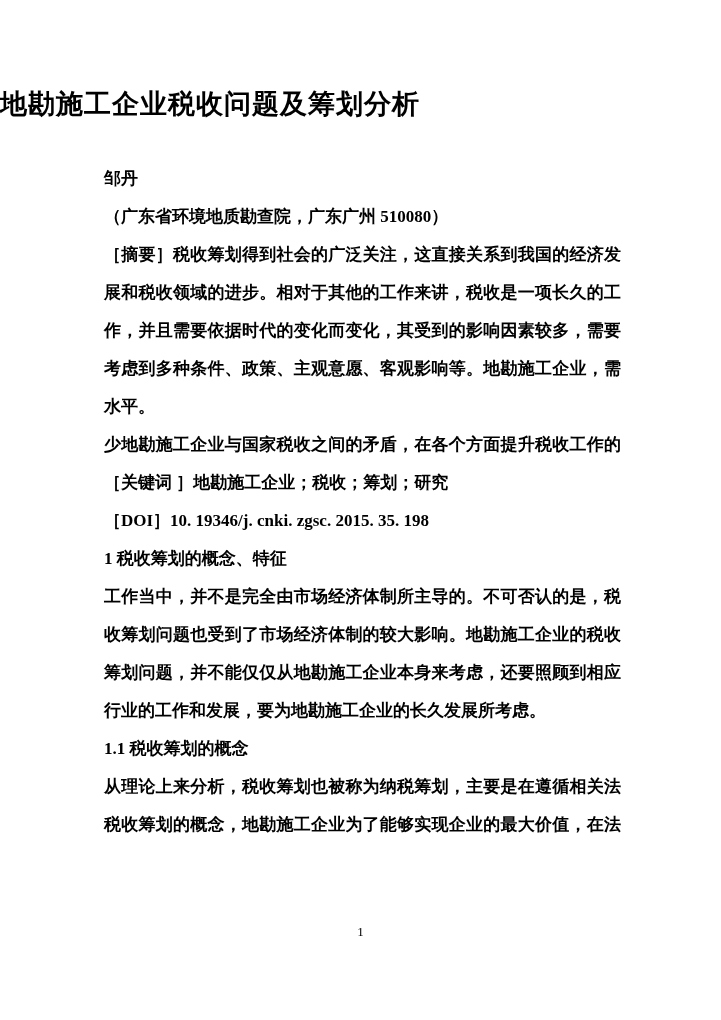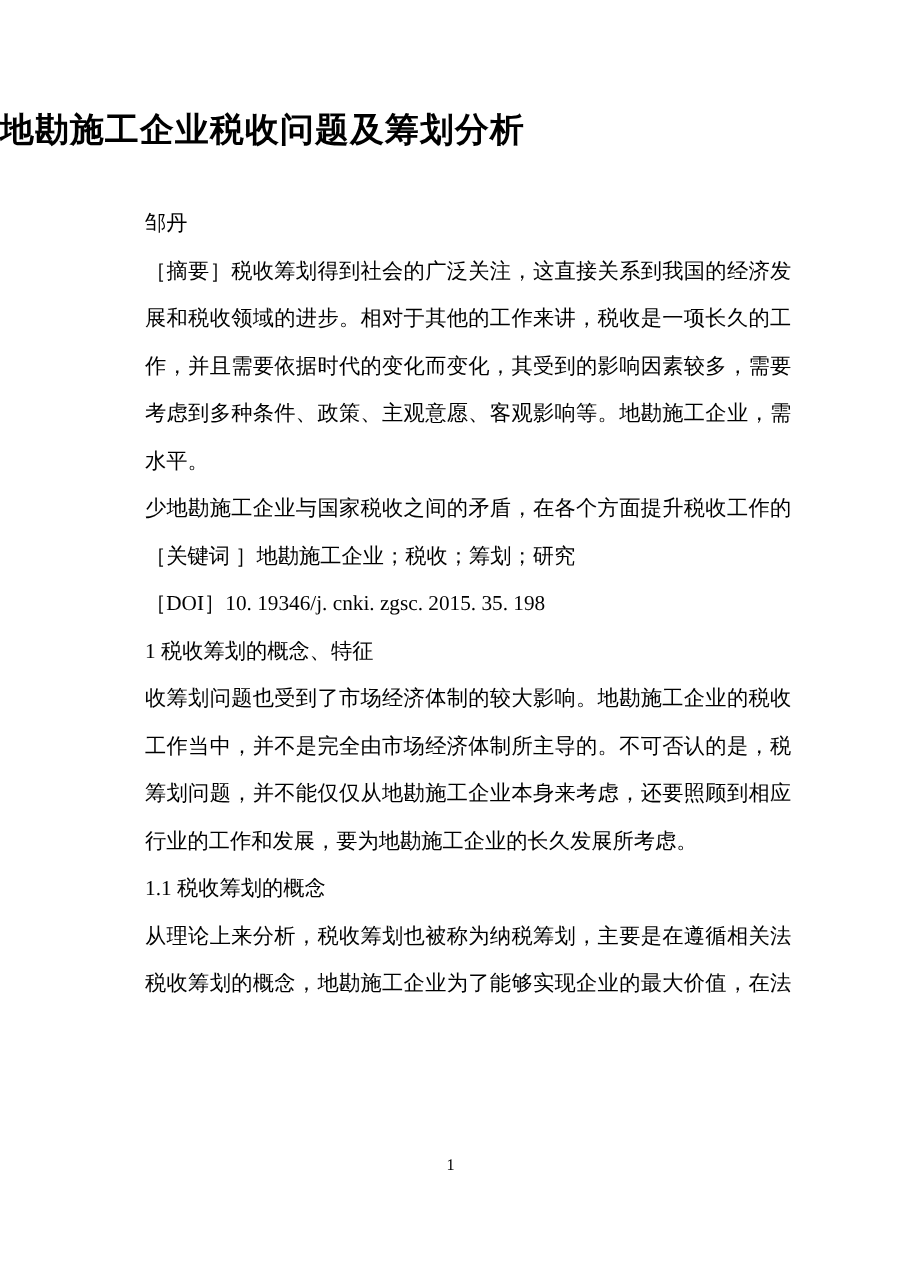--- a/index.html
+++ b/index.html
@@ -23,22 +23,23 @@
     width: 100%;
     text-align: left;
     font-size: 27px;
     font-weight: 700;
     letter-spacing: 1px;
     white-space: nowrap;
   }
   .lines {
     position: absolute;
     top: 160px;
-    left: 116px;
+    left: 104px;
     width: 517px;
+    font-weight: bold;
   }
   .line {
     height: 38px;
     line-height: 38px;
     font-size: 17px;
     white-space: nowrap;
     overflow: visible;
   }
   .line.justify {
     white-space: normal;
@@ -56,31 +57,32 @@
   }
 </style>
 </head>
 <body>
 
 <div class="page">
   <div class="doc-title">地勘施工企业税收问题及筹划分析</div>
 
   <div class="lines" id="doc-lines">
       <div class="line">邹丹</div>
+      <div class="line">（广东省环境地质勘查院，广东广州 510080）</div>
       <div class="line justify">［摘要］税收筹划得到社会的广泛关注，这直接关系到我国的经济发</div>
       <div class="line justify">展和税收领域的进步。相对于其他的工作来讲，税收是一项长久的工</div>
       <div class="line justify">作，并且需要依据时代的变化而变化，其受到的影响因素较多，需要</div>
       <div class="line justify">考虑到多种条件、政策、主观意愿、客观影响等。地勘施工企业，需</div>
       <div class="line">水平。</div>
       <div class="line justify">少地勘施工企业与国家税收之间的矛盾，在各个方面提升税收工作的</div>
       <div class="line">［关键词 ］地勘施工企业；税收；筹划；研究</div>
       <div class="line">［DOI］10. 19346/j. cnki. zgsc. 2015. 35. 198</div>
       <div class="line">1 税收筹划的概念、特征</div>
+      <div class="line justify">工作当中，并不是完全由市场经济体制所主导的。不可否认的是，税</div>
       <div class="line justify">收筹划问题也受到了市场经济体制的较大影响。地勘施工企业的税收</div>
-      <div class="line justify">工作当中，并不是完全由市场经济体制所主导的。不可否认的是，税</div>
       <div class="line justify">筹划问题，并不能仅仅从地勘施工企业本身来考虑，还要照顾到相应</div>
       <div class="line">行业的工作和发展，要为地勘施工企业的长久发展所考虑。</div>
       <div class="line">1.1 税收筹划的概念</div>
       <div class="line justify">从理论上来分析，税收筹划也被称为纳税筹划，主要是在遵循相关法</div>
       <div class="line justify">税收筹划的概念，地勘施工企业为了能够实现企业的最大价值，在法</div>
     </div>
 
   <div class="page-num">1</div>
 </div>
 

